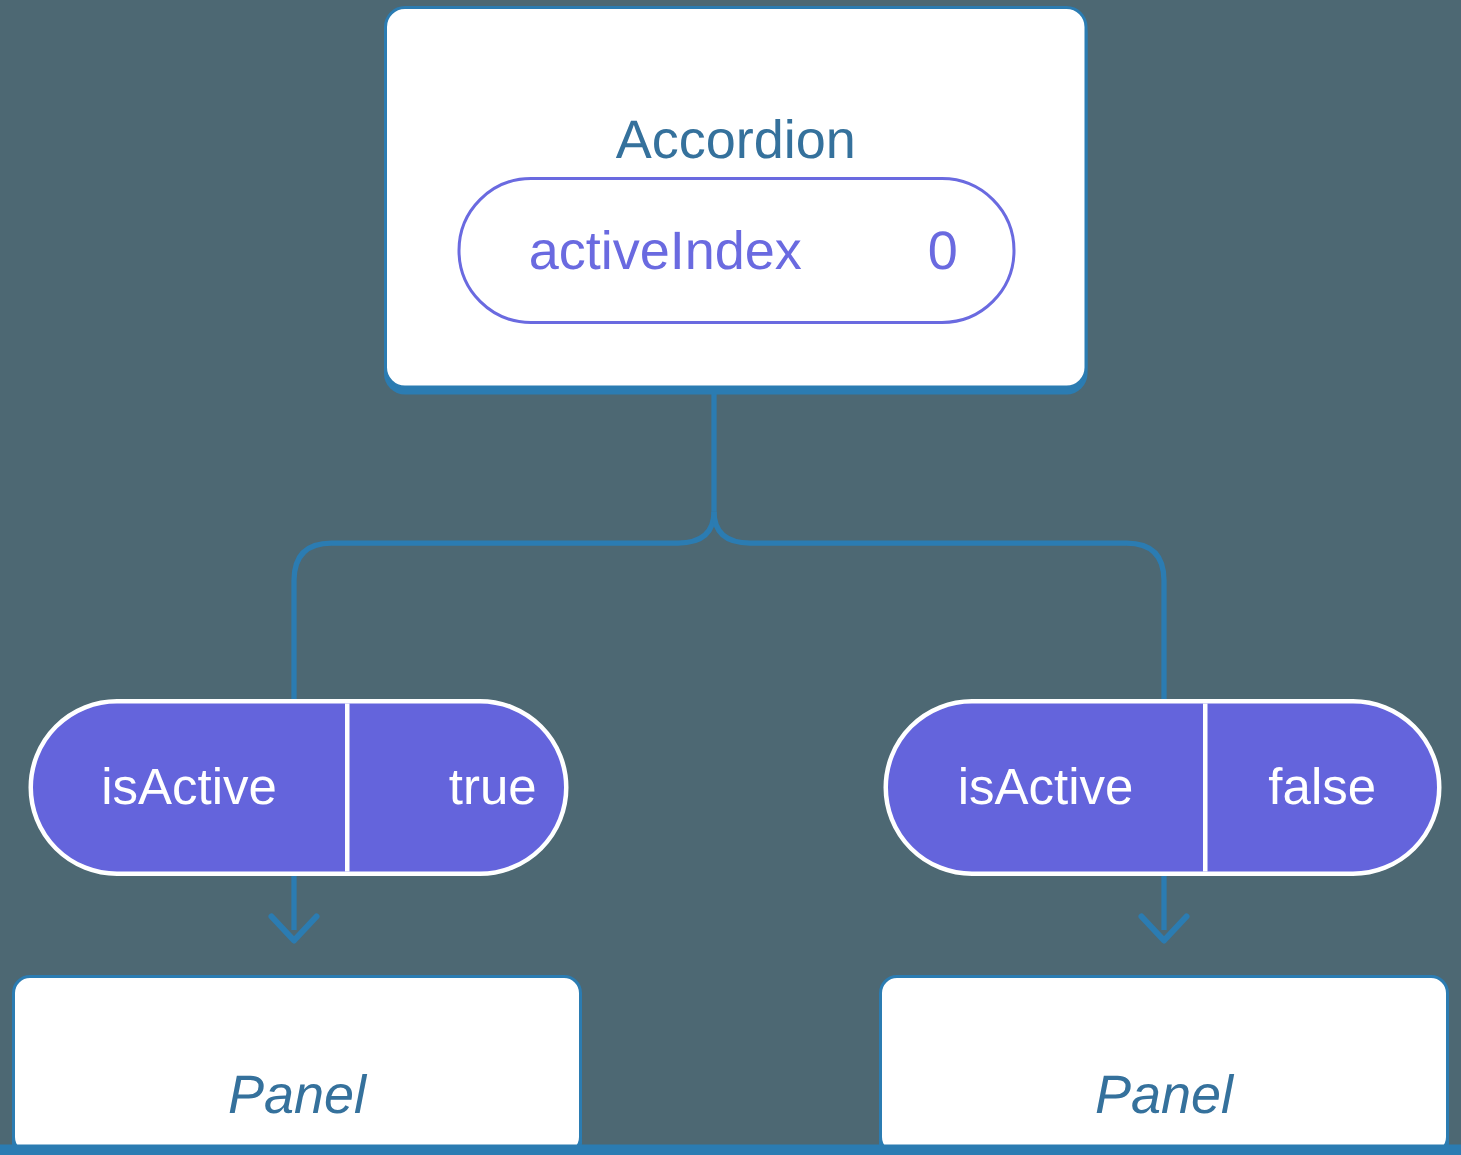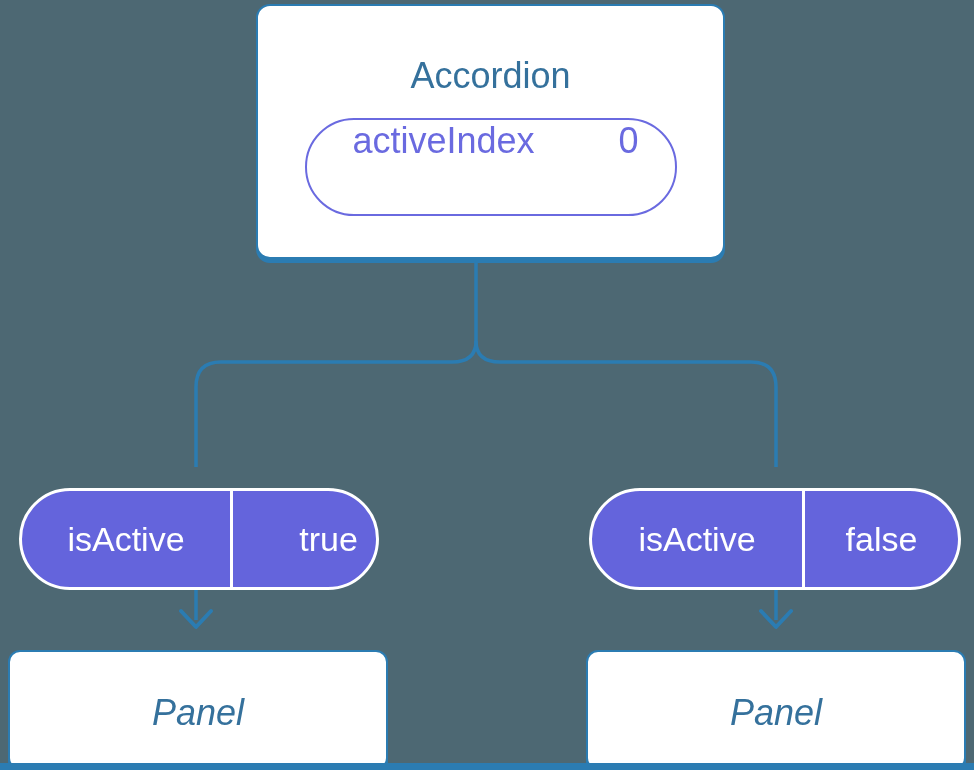--- a/index.html
+++ b/index.html
@@ -34,45 +34,46 @@
     left: 256px; top: 4px;
     width: 469px; height: 255px;
     border-radius: 14px;
   }
   .node-title {
     color: var(--heading-blue, #35719c);
     font-size: 36px;
     font-weight: 500;
     text-align: center;
     line-height: 42px;
+    margin-top: 17px;
   }
   .accordion-title { position: absolute; top: 49px; left: 0; right: 0; }
 
   .prop-pill-outline {
     position: absolute;
     top: 112px; left: 50%;
     transform: translateX(-50%);
     width: 372px; height: 98px;
     border: 2px solid var(--purple, #6a6ae0);
     border-radius: 60px;
     display: flex;
-    align-items: flex-start;
+    align-items: center;
     color: var(--purple, #6a6ae0);
     font-size: 36px;
     background: var(--box-fill, #ffffff);
   }
   .pill-name { flex: 1; display: flex; align-items: center; justify-content: center; }
   .pill-value { display: flex; align-items: center; justify-content: center; }
   .prop-pill-outline .pill-divider { width: 2px; background: var(--purple, #6a6ae0); }
   .prop-pill-outline .pill-value { width: 92px; }
 
   .prop-pill-solid {
     position: absolute;
-    top: 488px;
-    height: 102px;
+    top: 466px;
+    height: 118px;
     background: var(--pill-fill-purple, #6464dc);
     border: 3px solid #ffffff;
     border-radius: 60px;
     display: flex;
     align-items: stretch;
     color: #ffffff;
     font-size: 34px;
   }
   .prop-pill-solid .pill-divider { width: 3px; background: #ffffff; }
   .pill-left  { left: 19px;  width: 360px; }

